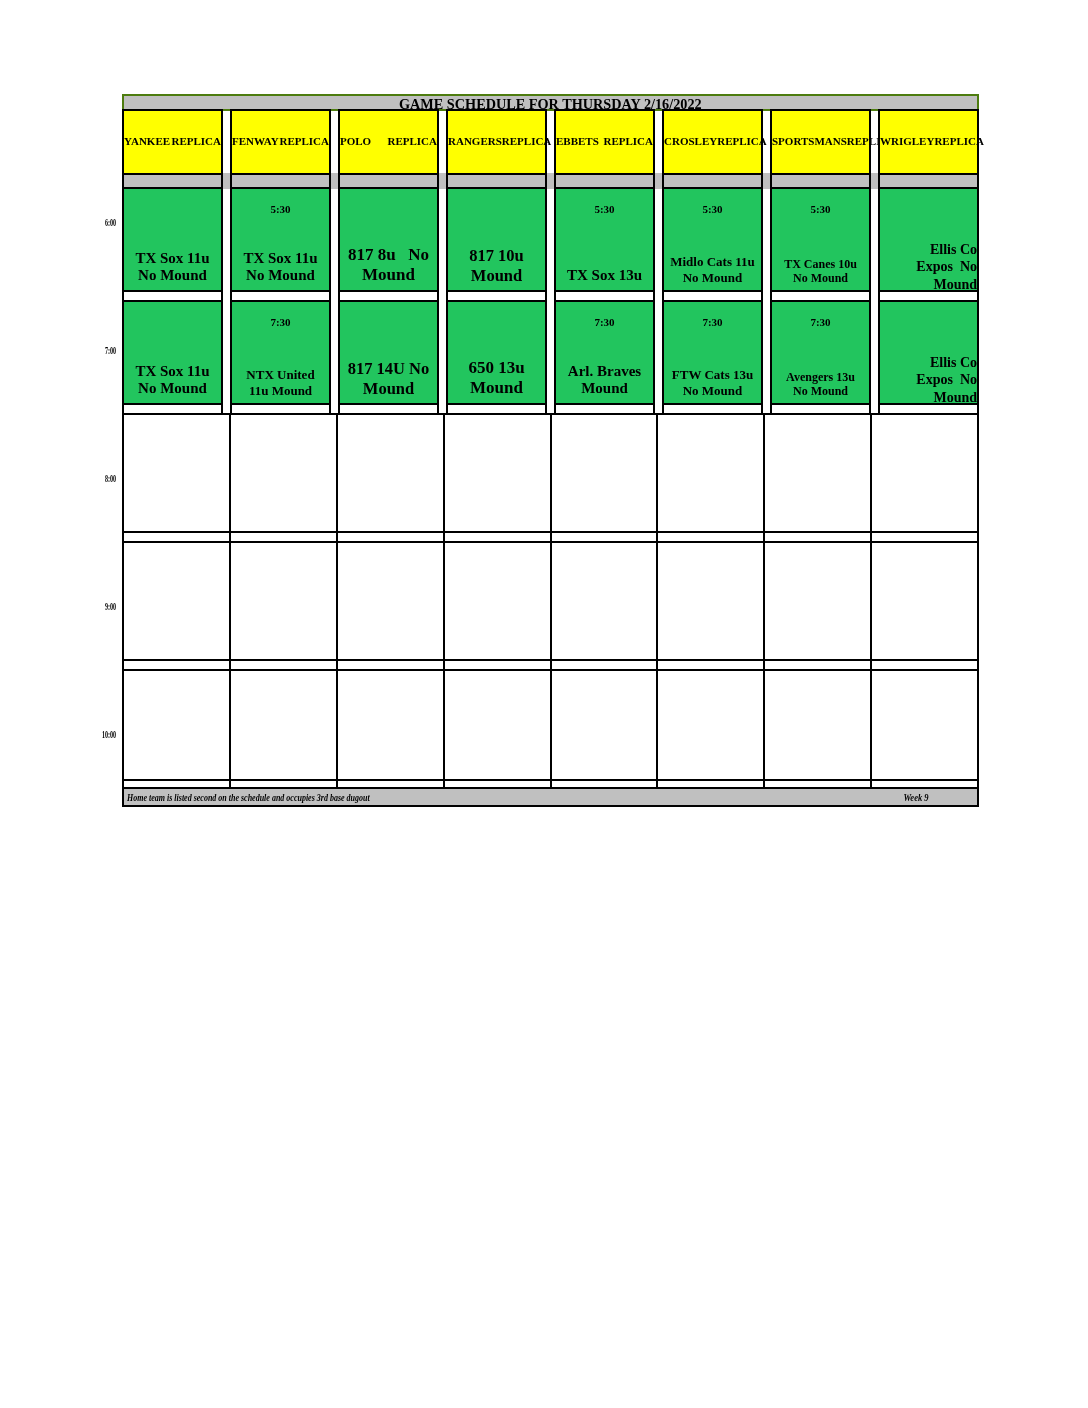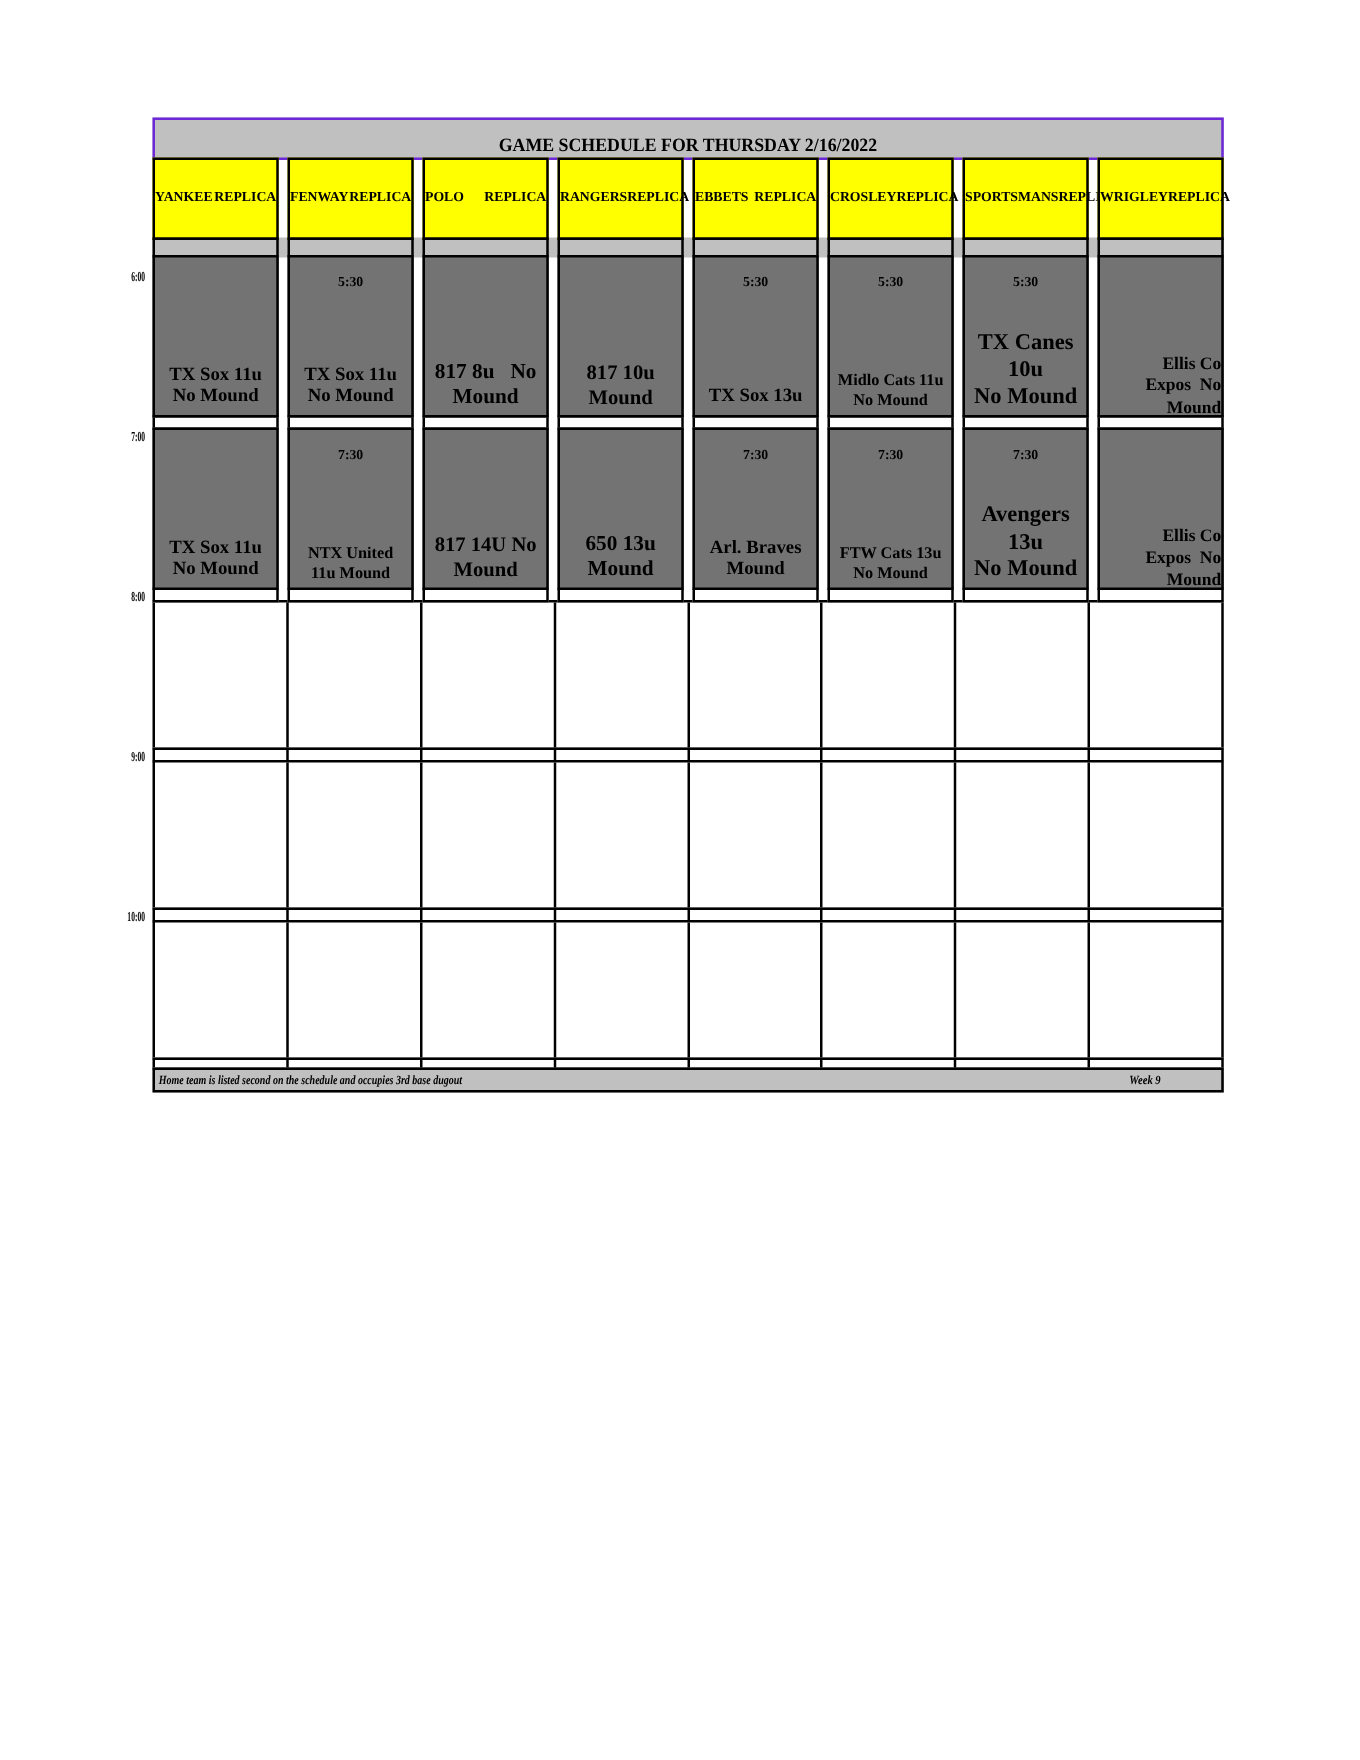--- a/index.html
+++ b/index.html
@@ -7,46 +7,46 @@
     width:1088px; height:1408px; background:#ffffff; position:relative;
     font-family:"Liberation Serif", serif; color:#000;
     -webkit-font-smoothing:antialiased;
   }
   .sheet { position:absolute; left:122px; top:94px; width:857px; }
 
   .trow { display:flex; column-gap:7px; margin-top:-2px; }
   .trow.first { margin-top:0; }
 
   .title-bar {
-    box-sizing:border-box; height:34px; background:#c0c0c0; border:2px solid #6d28d9;
-    display:flex; align-items:flex-end; justify-content:center;
+    box-sizing:border-box; height:17px; background:#c0c0c0; border:2px solid #4d7c0f;
+    display:flex; align-items:flex-start; justify-content:center;
   }
   .title-text { font-weight:bold; font-size:15px; white-space:nowrap; transform:scaleX(0.95); }
 
   .hcell {
     box-sizing:border-box; flex:0 0 101px; width:101px; height:66px;
     background:#ffff00; border:2px solid #000;
     display:flex; flex-direction:row; justify-content:space-between; align-items:center;
     padding:9px 0 12px; font-weight:bold; font-size:11px; text-align:center;
   }
 
   .band-row { background:#c0c0c0; }
   .band-cell { box-sizing:border-box; flex:0 0 101px; width:101px; height:16px; border:2px solid #000; }
 
   .gcell {
-    box-sizing:border-box; flex:0 0 101px; width:101px; height:130px;
-    background:#737373; border:2px solid #000; position:relative;
+    box-sizing:border-box; flex:0 0 101px; width:101px; height:105px;
+    background:#22c55e; border:2px solid #000; position:relative;
   }
   .gtime { position:absolute; top:14px; left:0; right:0; text-align:center; font-weight:bold; font-size:11px; }
   .gteam {
     position:absolute; bottom:5px; left:0; right:0; text-align:center;
     font-weight:bold; font-size:15px; line-height:1.18; white-space:pre-wrap;
   }
   .f13 .gteam { font-size:13px; }
-  .f14 .gteam { font-size:18px; }
+  .f14 .gteam { font-size:12px; }
   .f16 .gteam { font-size:16.5px; }
   .f17 .gteam { font-size:17px; }
   .wrig .gteam { font-size:14px; bottom:-3px; line-height:1.25;text-align:right; }
 
   .scell { box-sizing:border-box; flex:0 0 101px; width:101px; height:12px; background:#fff; border:2px solid #000; }
 
   .solid-row { box-sizing:border-box; border:2px solid #000; display:flex; margin-top:-2px; background:#fff; }
   .solid-row.empty { height:120px; }
   .solid-row.thin { height:12px; }
   .ecell { flex:1 1 0; border-right:2px solid #000; }

